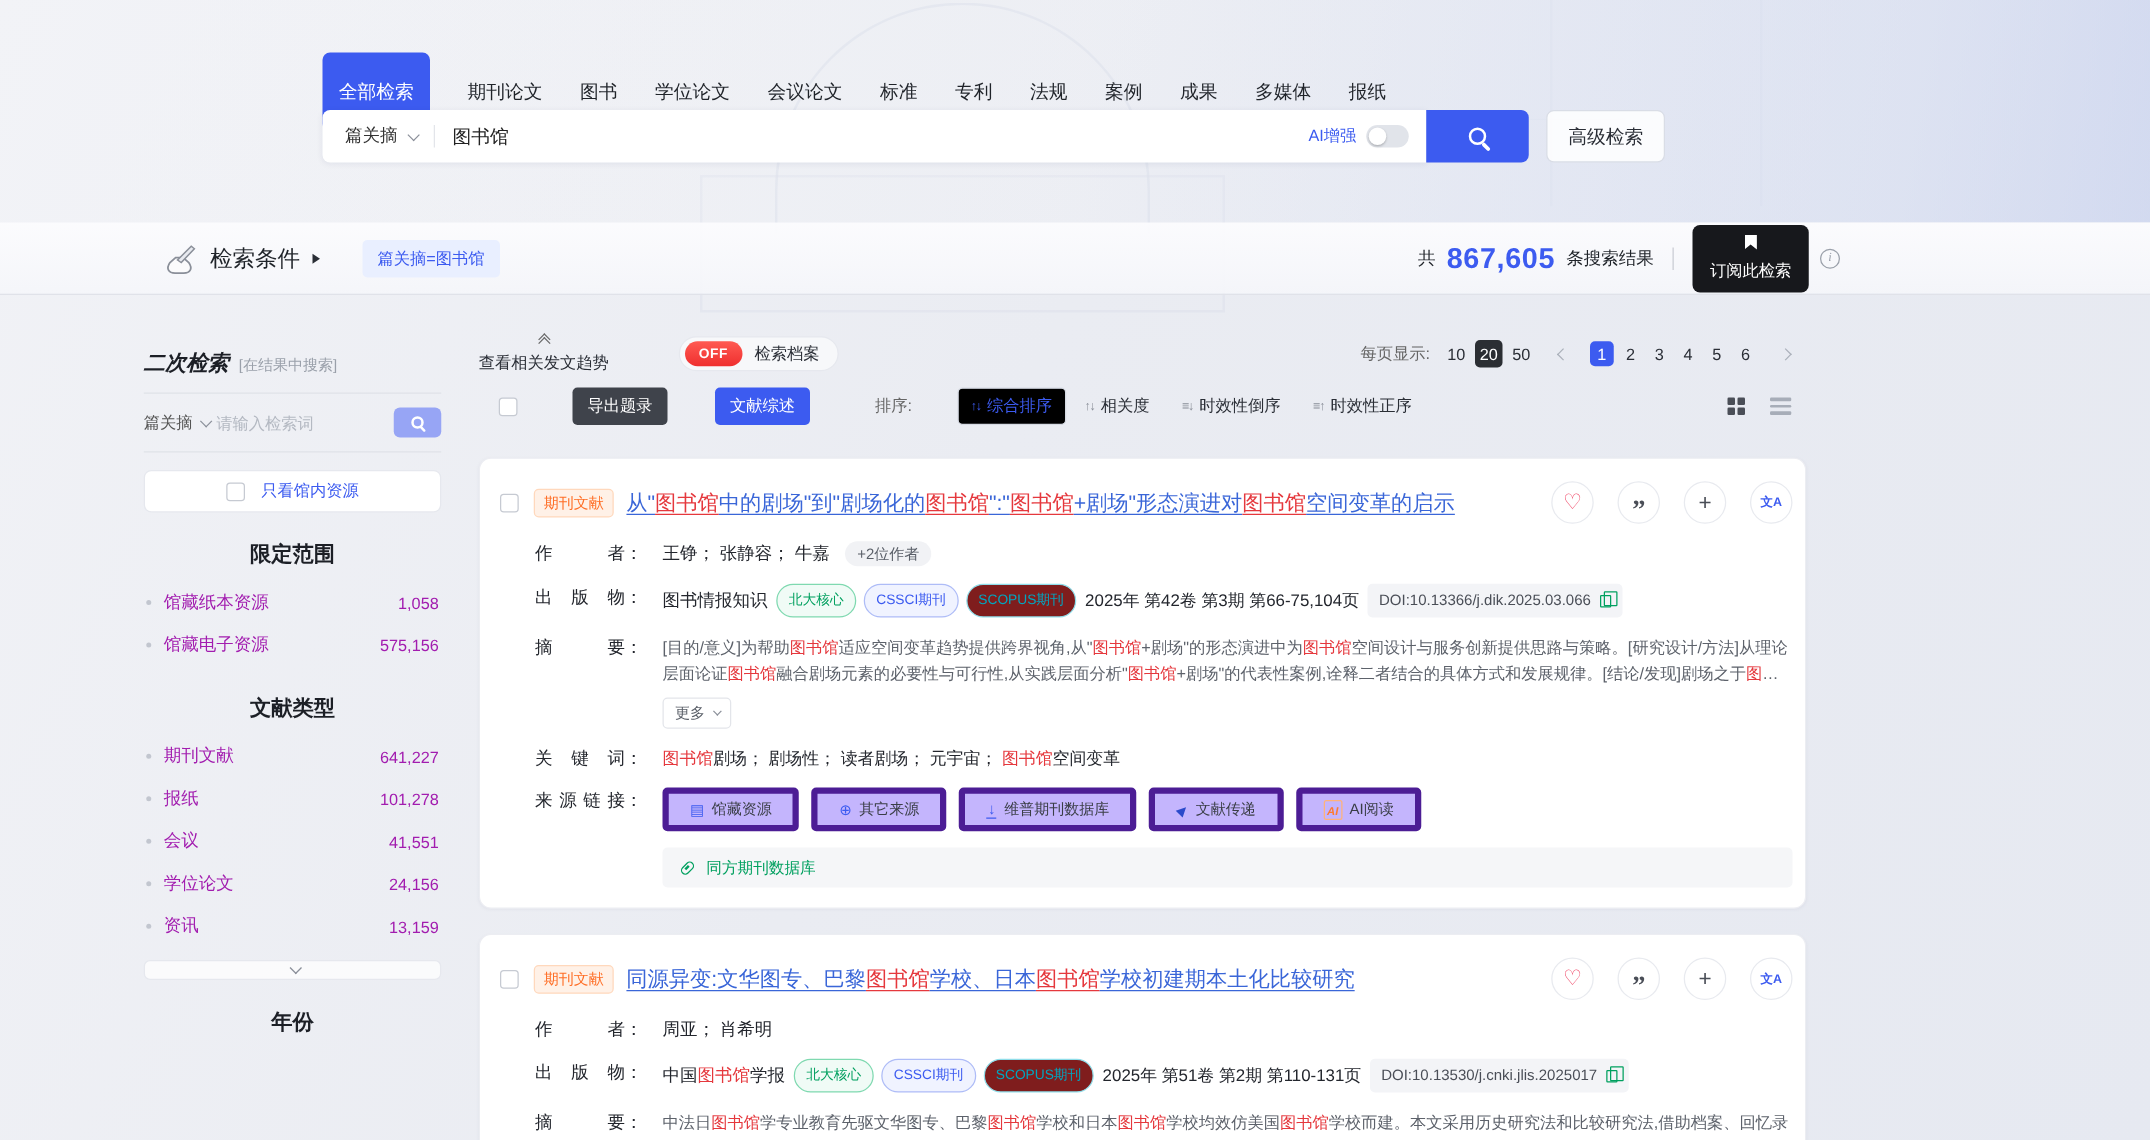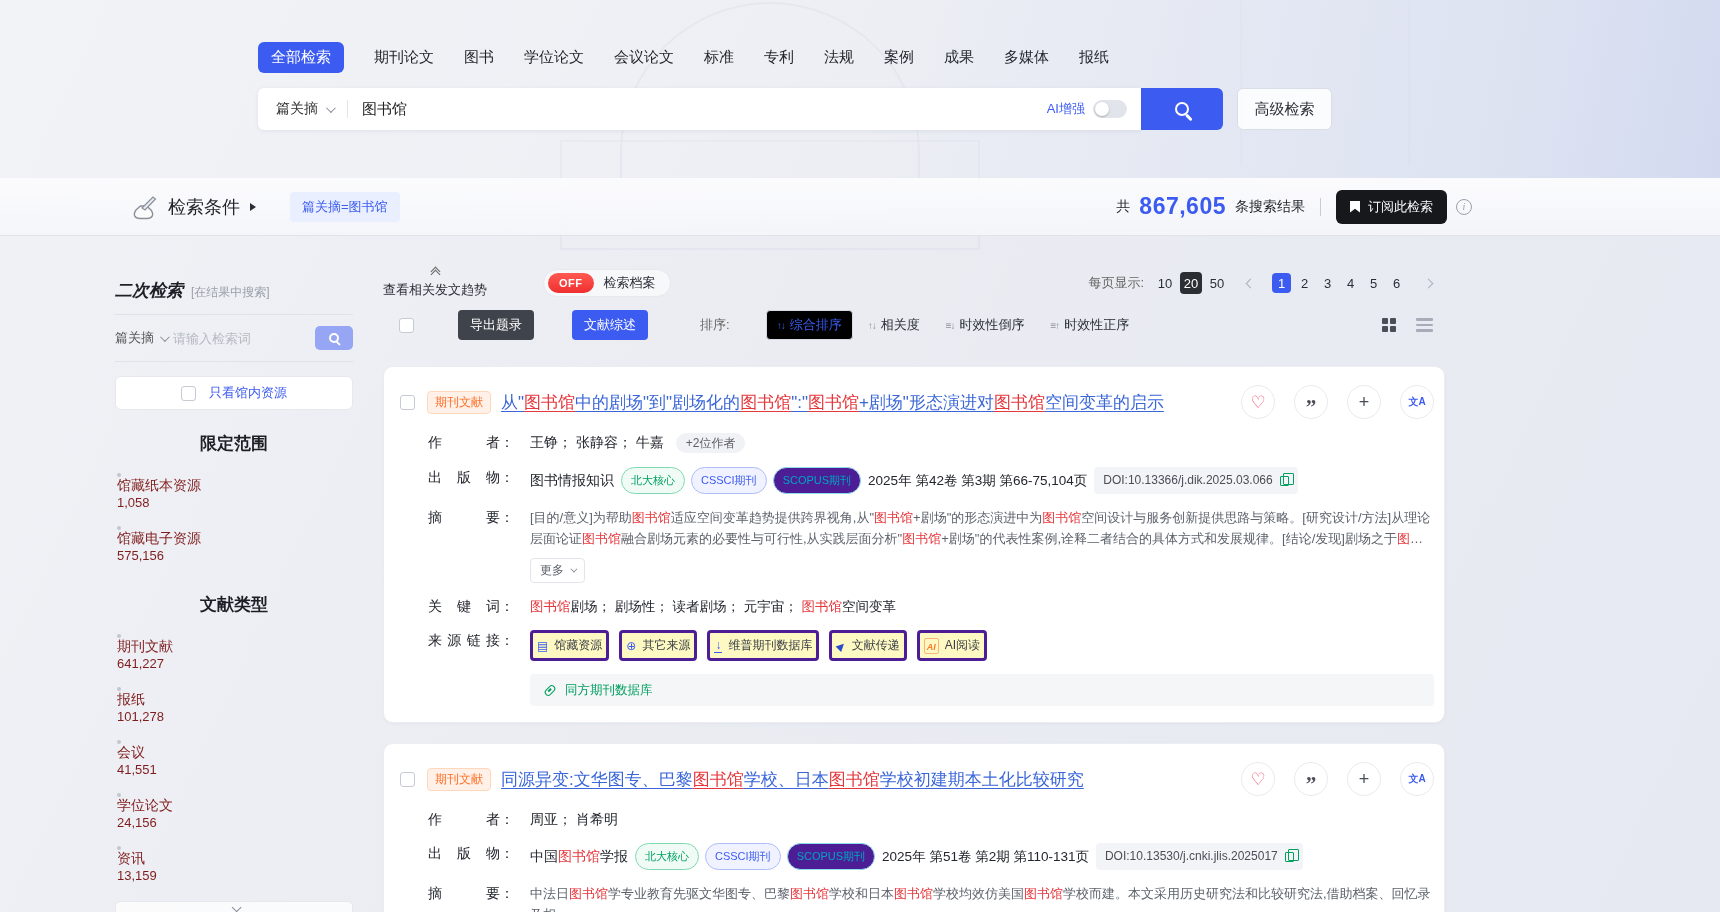--- a/index.html
+++ b/index.html
@@ -18,21 +18,21 @@
   .dome { left:620px; top:2px; width:300px; height:185px; border:2px solid #d3d9e6; border-bottom:none; border-radius:150px 150px 0 0; opacity:.45; }
   .dome-base { left:560px; top:140px; width:420px; height:110px; border:2px solid #d6dbe7; opacity:.35; }
   .tower { left:1240px; top:0; width:170px; height:165px; border-left:2px solid #dde2ec; border-right:2px solid #dde2ec; opacity:.4; }
   .hline { left:400px; top:95px; width:900px; border-top:1.5px solid #dde2ec; opacity:.3; }
 
   
   .top { position:absolute; left:0; top:0; right:0; height:178px;
     background:linear-gradient(100deg, rgba(246,247,250,.2) 50%, rgba(208,217,242,.45) 88%, rgba(190,202,238,.5) 100%); }
   .tabs { position:absolute; left:258px; top:42px; display:flex; align-items:center; gap:30px; }
   .tab { font-size:15px; color:#1f2329; background:none; border:none; padding:6px 0; cursor:pointer; white-space:nowrap; }
-  .tab.active { background:#3c5bf0; color:#fff; padding:6px 13px; border-radius:6px; }
+  .tab.active { background:#3c5bf0; color:#fff; padding:22px 13px; border-radius:6px; }
 
   .search-row { position:absolute; left:258px; top:88px; display:flex; align-items:stretch; height:42px; }
   .search-box { display:flex; align-items:center; background:#fff; border-radius:6px 0 0 6px; width:883px; box-shadow:0 1px 5px rgba(20,30,80,.07); }
   .field-select { display:flex; align-items:center; gap:8px; padding:0 14px 0 18px; font-size:14px; color:#333; cursor:pointer; flex:none; }
   .vsep { width:1px; height:18px; background:#e3e5ea; flex:none; }
   .search-input { flex:1; min-width:0; border:none; outline:none; font-size:15px; color:#222; padding:0 14px; background:transparent; }
   .ai-label { color:#3c5bf0; font-size:13px; margin-right:8px; white-space:nowrap; }
   .toggle { width:34px; height:18px; border-radius:9px; background:#e1e4ea; position:relative; margin-right:14px; flex:none; cursor:pointer; border:none; }
   .toggle .knob { position:absolute; left:2px; top:2px; width:14px; height:14px; border-radius:50%; background:#fff; box-shadow:0 1px 2px rgba(0,0,0,.25); }
   .search-btn { width:82px; background:#3c5bf0; border:none; border-radius:0 6px 6px 0; display:flex; align-items:center; justify-content:center; cursor:pointer; }
@@ -51,37 +51,37 @@
     border-bottom:1px solid #e0e2e9; display:flex; align-items:center; justify-content:space-between;
     padding:0 248px 0 128px; }
   .cond-left { display:flex; align-items:center; gap:10px; }
   .cond-label { font-size:18px; color:#1f2329; }
   .tri-right { width:0; height:0; border-left:6px solid #2a2e36; border-top:4px solid transparent; border-bottom:4px solid transparent; }
   .cond-tag { margin-left:24px; background:#e9efff; color:#3c5bf0; font-size:13px; padding:6px 12px; border-radius:4px; cursor:pointer; }
   .cond-right { display:flex; align-items:center; gap:9px; }
   .total-prefix,.total-suffix { font-size:14px; color:#1f2329; }
   .total-num { font-size:23px; font-weight:700; color:#3c5bf0; letter-spacing:.5px; }
   .vbar { width:1px; height:18px; background:#c9ccd4; margin:0 6px; }
-  .subscribe-btn { display:flex; align-items:center; gap:8px; background:#17181c; color:#fff; font-size:13px; border:none; border-radius:6px; padding:8px 14px; cursor:pointer; }
+  .subscribe-btn { display:flex; align-items:center; gap:8px; background:#17181c; color:#fff; font-size:13px; border:none; border-radius:6px; padding:8px 14px; cursor:pointer;flex-direction:column; }
   .bookmark-ic { width:10px; height:12px; background:#fff; clip-path:polygon(0 0,100% 0,100% 100%,50% 68%,0 100%); }
   .info-ic { width:16px; height:16px; border:1px solid #9aa0aa; border-radius:50%; color:#9aa0aa; font-size:10px; display:flex; align-items:center; justify-content:center; font-family:"Liberation Serif",serif; font-style:italic; cursor:pointer; background:transparent; }
 
   
   .sidebar { position:absolute; left:115px; top:279px; width:238px; }
   .side-head { display:flex; align-items:baseline; gap:8px; padding-bottom:12px; border-bottom:1px solid #dfe2e8; }
   .side-title { font-size:17px; font-weight:700; font-style:italic; color:#1c1f26; }
   .side-sub { font-size:12px; color:#9aa0aa; }
   .side-search { display:flex; align-items:center; gap:6px; padding:11px 0; border-bottom:1px solid #dfe2e8; }
   .side-field { display:flex; align-items:center; gap:6px; font-size:13px; color:#555; flex:none; cursor:pointer; }
   .side-input { flex:1; min-width:0; border:none; background:transparent; font-size:13px; color:#333; outline:none; }
   .side-input::placeholder { color:#b4b9c2; }
   .side-btn { width:38px; height:24px; border:none; border-radius:5px; background:#97a5f5; display:flex; align-items:center; justify-content:center; cursor:pointer; flex:none; }
   .only-box { margin-top:14px; background:#fff; border:1px solid #e6e8ee; border-radius:6px; height:34px; display:flex; align-items:center; justify-content:center; gap:13px; color:#3c5bf0; font-size:13px; cursor:pointer; }
   .side-sec-title { font-size:17px; font-weight:700; color:#1c1f26; text-align:center; margin:22px 0 10px; }
-  .side-item { display:flex; align-items:flex-start; padding:8px 2px; font-size:14px; color:#7f1d1d; cursor:pointer;flex-direction:column; }
+  .side-item { display:flex; align-items:center; padding:8px 2px; font-size:14px; color:#a21caf; cursor:pointer; }
   .dot { width:4px; height:4px; border-radius:50%; background:#c2c6cf; margin-right:10px; flex:none; }
   .side-item .lbl { flex:1; }
   .side-item .cnt { font-size:13px; }
   .expander { margin-top:10px; background:rgba(255,255,255,.75); border:1px solid #e6e8ee; border-radius:5px; height:16px; display:flex; align-items:center; justify-content:center; cursor:pointer; width:100%; }
   .expander .caret-down { transform:rotate(45deg) translateY(-3px); }
 
   
   .content { position:absolute; left:383px; top:262px; width:1062px; }
   .list-top { display:flex; align-items:center; height:42px; }
   .trend { display:flex; flex-direction:column; align-items:center; gap:3px; cursor:pointer; background:none; border:none; }
@@ -142,34 +142,34 @@
   .ml-text { display:inline-block; width:72px; text-align:justify; text-align-last:justify; }
   .meta-val { flex:1; min-width:0; font-size:14px; color:#23262d; line-height:21px; }
   .more-authors { background:#f1f2f5; border-radius:999px; font-size:12px; color:#5a5f68; padding:3px 10px; margin-left:12px; cursor:pointer; white-space:nowrap; }
   .more-authors:empty { display:none; }
 
   .pub { display:flex; align-items:center; gap:7px; flex-wrap:nowrap; }
   .tagrow { display:flex; align-items:center; gap:6px; }
   .tag { font-size:11px; padding:2px 9px; border-radius:999px; border:1px solid; white-space:nowrap; }
   .tag[data-type="green"] { color:#00a05f; border-color:#7fd9b0; background:#f0fbf6; }
   .tag[data-type="blue"]  { color:#3c5bf0; border-color:#aebcf7; background:#f0f3ff; }
-  .tag[data-type="teal"]  { color:#00a6c0; border-color:#8fdde9; background:#4c1d95; }
+  .tag[data-type="teal"]  { color:#00a6c0; border-color:#8fdde9; background:#7f1d1d; }
   .issue { font-size:13.5px; white-space:nowrap; }
   .doi { display:flex; align-items:center; gap:7px; background:#f3f4f7; border-radius:4px; padding:3px 9px; font-size:12px; color:#4a4e57; white-space:nowrap; }
   .copy-ic { width:9px; height:10px; border:1.3px solid #00a05f; border-radius:1px; position:relative; flex:none; }
   .copy-ic::before { content:""; position:absolute; left:2px; top:-4px; width:9px; height:10px; border:1.3px solid #00a05f; border-radius:1px; }
 
   .abs-text { display:-webkit-box; -webkit-line-clamp:2; -webkit-box-orient:vertical; overflow:hidden; font-size:13px; color:#5d626b; line-height:21px; }
   .more-btn { margin-top:9px; display:inline-flex; align-items:center; gap:6px; border:1px solid #e3e5ea; background:#fff; border-radius:4px; font-size:12px; color:#5a5f68; padding:3px 9px; cursor:pointer; }
   .more-btn:has(.more-lbl:empty) { display:none; }
   .more-btn .caret-down { width:5px; height:5px; }
 
   .kw { font-size:13.5px; }
   .srcs { display:flex; gap:10px; flex-wrap:wrap; }
-  .src-btn { display:inline-flex; align-items:center; gap:6px; border:3px solid #4c1d95; background:#fef9c3; border-radius:4px; padding:4px 4px; font-size:12px; color:#3a3e46; cursor:pointer; }
+  .src-btn { display:inline-flex; align-items:center; gap:6px; border:5px solid #4c1d95; background:#c4b5fd; border-radius:4px; padding:4px 17px; font-size:12px; color:#3a3e46; cursor:pointer; }
   .src-ic { font-size:12px; line-height:1; }
   .src-ic[data-icon="library"] { color:#3c5bf0; } .src-ic[data-icon="library"]::before { content:"▤"; }
   .src-ic[data-icon="globe"] { color:#3c5bf0; } .src-ic[data-icon="globe"]::before { content:"⊕"; }
   .src-ic[data-icon="download"] { color:#3c5bf0; border-bottom:1.5px solid currentColor; padding:0 1px 1px; } .src-ic[data-icon="download"]::before { content:"↓"; font-weight:700; }
   .src-ic[data-icon="send"] { color:#2b4acb; } .src-ic[data-icon="send"]::before { content:"▶"; display:inline-block; transform:rotate(-45deg) scale(.85); }
   .src-ic[data-icon="ai"] { color:#ff7a2e; border:1px solid #ffb27a; border-radius:2px; padding:1px 2px; } .src-ic[data-icon="ai"]::before { content:"AI"; font-weight:700; font-size:9px; }
 
   .mirror-row { margin-top:13px; margin-left:130px; background:#f5f6f8; border-radius:4px; height:32px; display:flex; align-items:center; gap:9px; padding:0 14px; }
   .mirror-row:has(.mirror-link:empty) { display:none; }
   .mirror-link { font-size:12.5px; color:#00a05f; cursor:pointer; background:none; border:none; }

